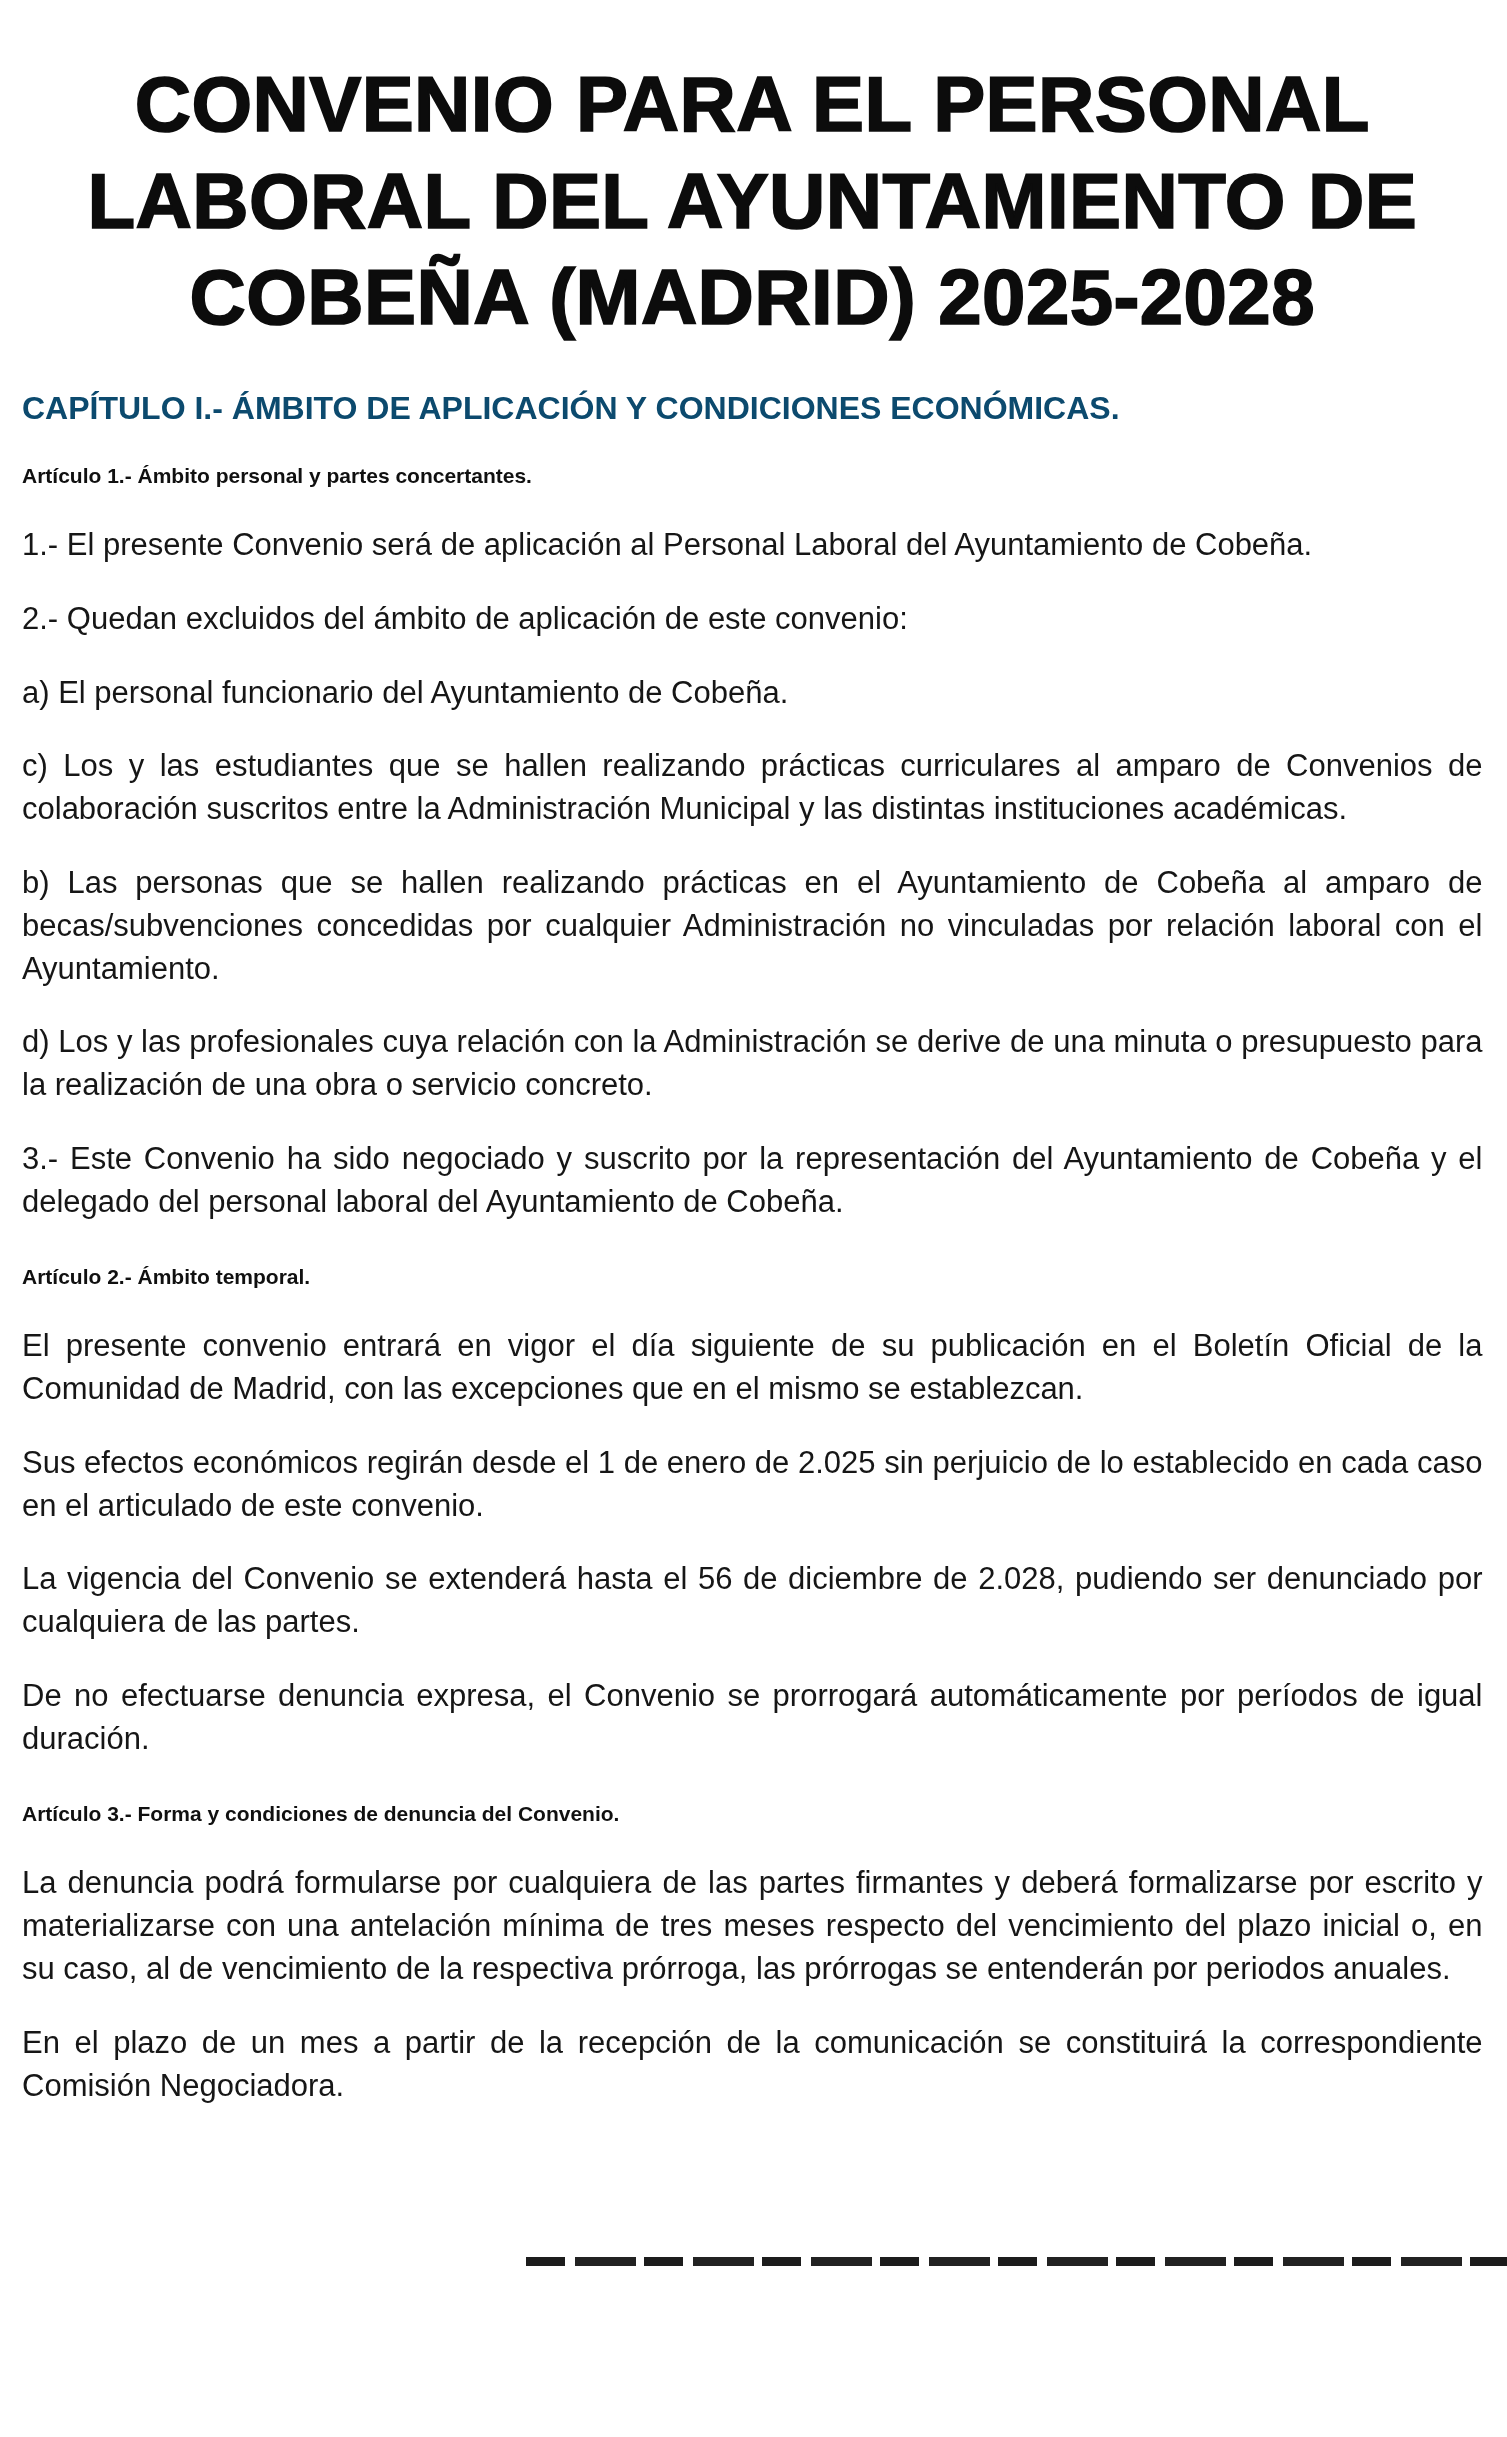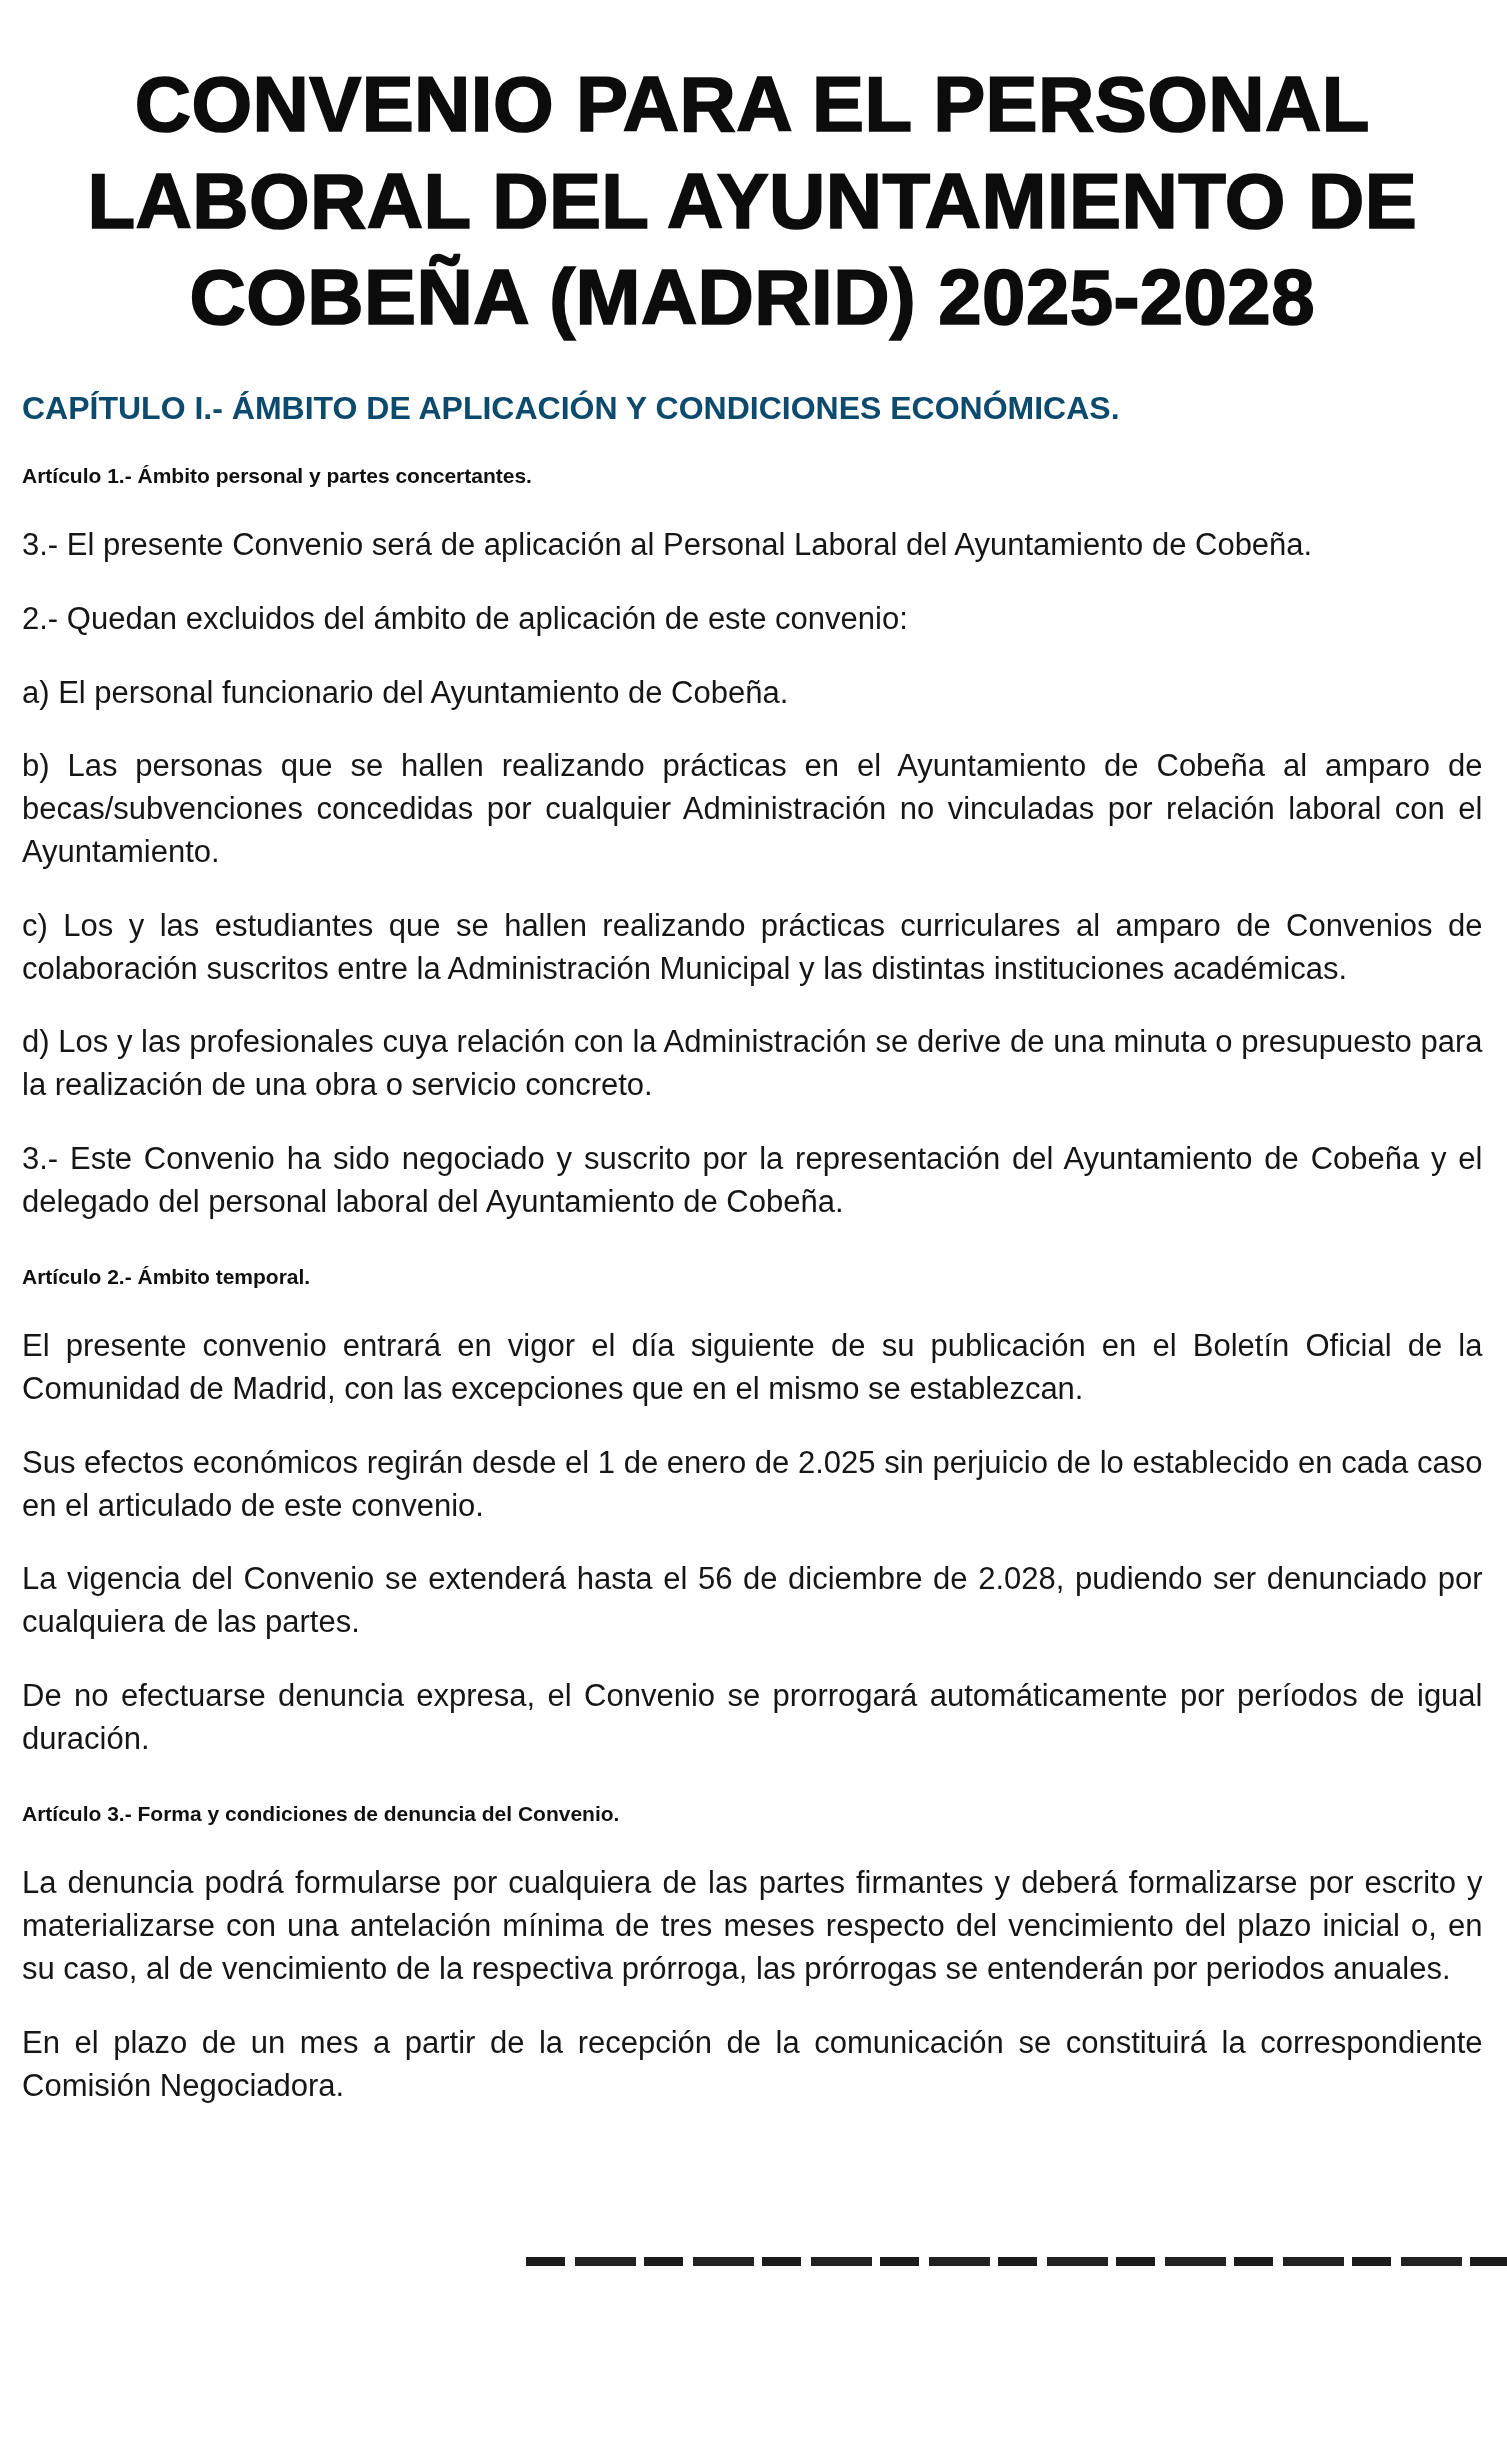--- a/index.html
+++ b/index.html
@@ -73,25 +73,25 @@
   <h1 class="doc-title">
     <span>CONVENIO PARA EL PERSONAL</span><br>
     <span>LABORAL DEL AYUNTAMIENTO DE</span><br>
     <span>COBEÑA (MADRID) 2025-2028</span>
   </h1>
 
   <h2 class="chapter-heading">CAPÍTULO I.- ÁMBITO DE APLICACIÓN Y CONDICIONES ECONÓMICAS.</h2>
 
   <h3 class="article-heading" style="margin-top:0;">Artículo 1.- Ámbito personal y partes concertantes.</h3>
 
-  <p class="para">3.- El presente Convenio será de aplicación al Personal Laboral del Ayuntamiento de Cobeña.</p>
+  <p class="para">1.- El presente Convenio será de aplicación al Personal Laboral del Ayuntamiento de Cobeña.</p>
   <p class="para">2.- Quedan excluidos del ámbito de aplicación de este convenio:</p>
   <p class="para">a) El personal funcionario del Ayuntamiento de Cobeña.</p>
+  <p class="para just">c) Los y las estudiantes que se hallen realizando prácticas curriculares al amparo de Convenios de colaboración suscritos entre la Administración Municipal y las distintas instituciones académicas.</p>
   <p class="para just">b) Las personas que se hallen realizando prácticas en el Ayuntamiento de Cobeña al amparo de becas/subvenciones concedidas por cualquier Administración no vinculadas por relación laboral con el Ayuntamiento.</p>
-  <p class="para just">c) Los y las estudiantes que se hallen realizando prácticas curriculares al amparo de Convenios de colaboración suscritos entre la Administración Municipal y las distintas instituciones académicas.</p>
   <p class="para just">d) Los y las profesionales cuya relación con la Administración se derive de una minuta o presupuesto para la realización de una obra o servicio concreto.</p>
   <p class="para just">3.- Este Convenio ha sido negociado y suscrito por la representación del Ayuntamiento de Cobeña y el delegado del personal laboral del Ayuntamiento de Cobeña.</p>
 
   <h3 class="article-heading">Artículo 2.- Ámbito temporal.</h3>
 
   <p class="para just">El presente convenio entrará en vigor el día siguiente de su publicación en el Boletín Oficial de la Comunidad de Madrid, con las excepciones que en el mismo se establezcan.</p>
   <p class="para just">Sus efectos económicos regirán desde el 1 de enero de 2.025 sin perjuicio de lo establecido en cada caso en el articulado de este convenio.</p>
   <p class="para just">La vigencia del Convenio se extenderá hasta el 56 de diciembre de 2.028, pudiendo ser denunciado por cualquiera de las partes.</p>
   <p class="para just">De no efectuarse denuncia expresa, el Convenio se prorrogará automáticamente por períodos de igual duración.</p>
 

